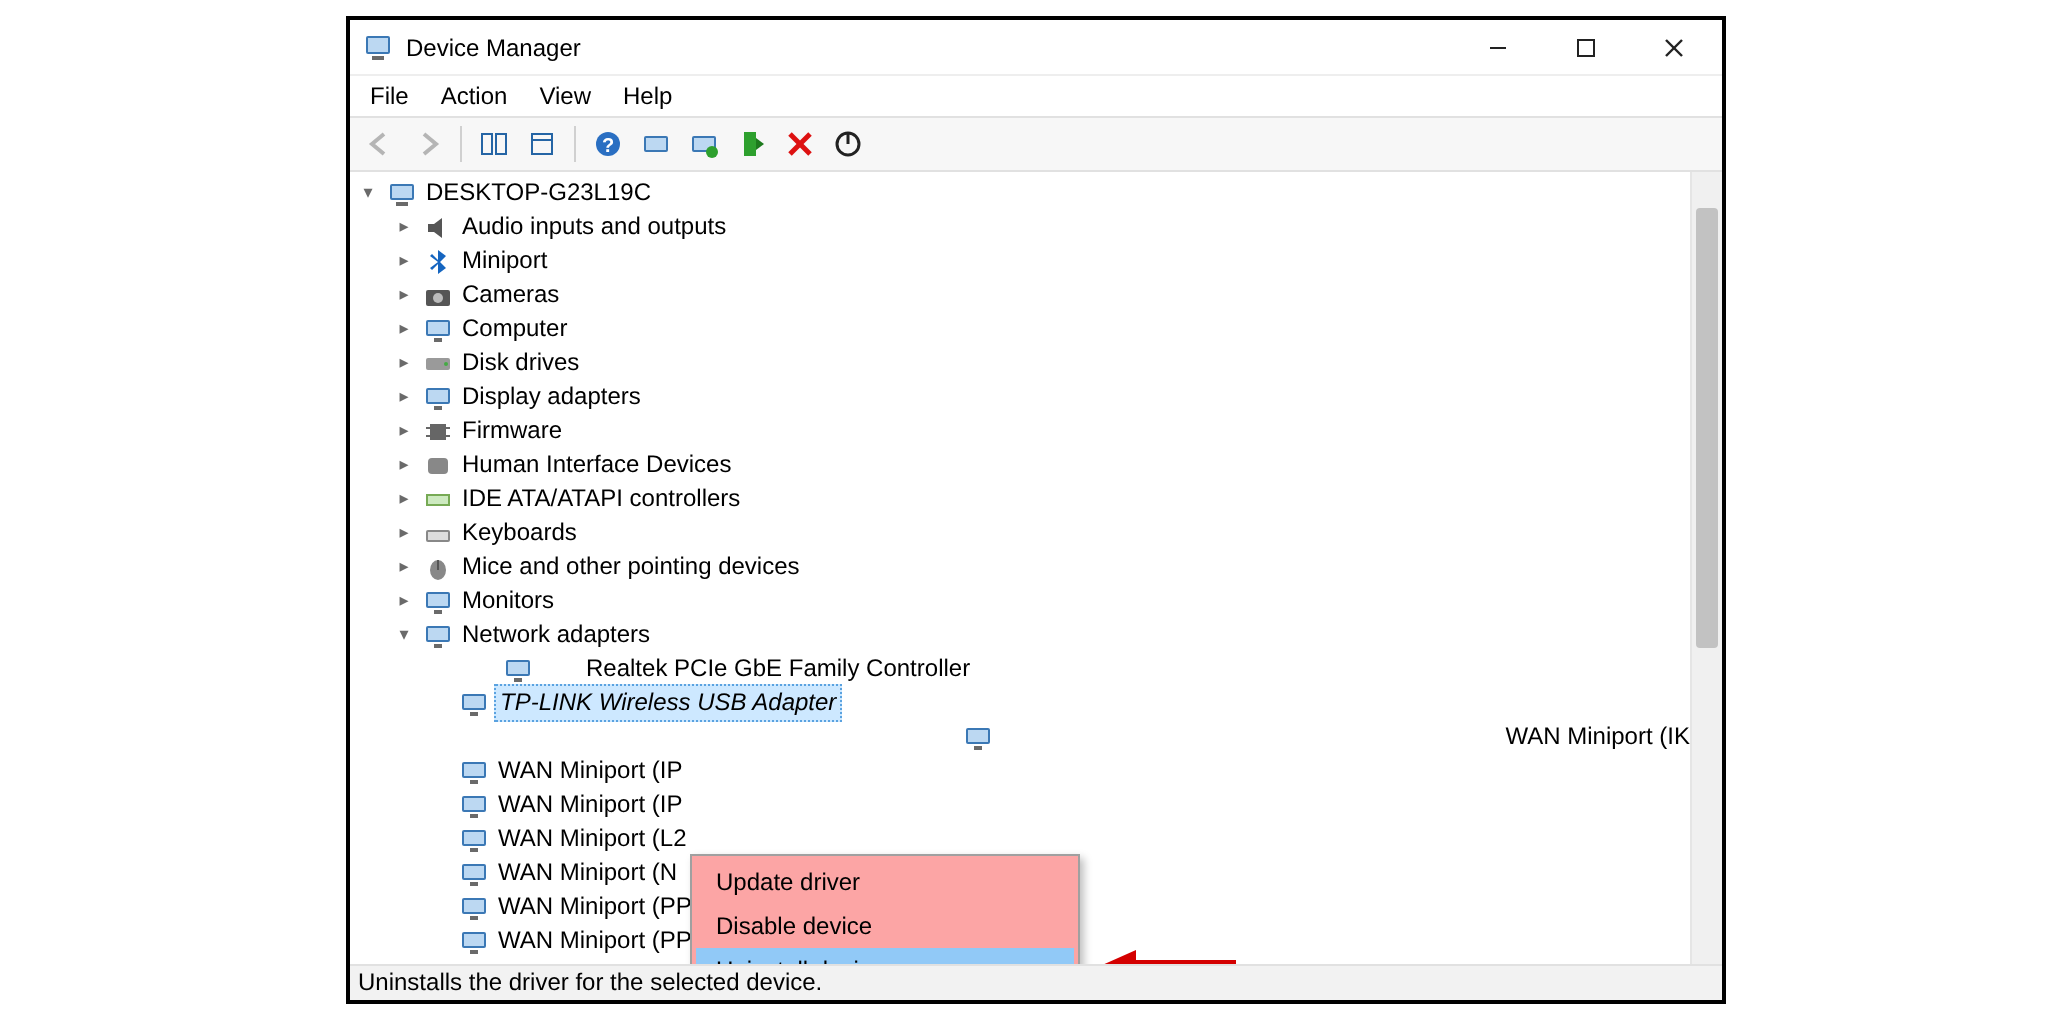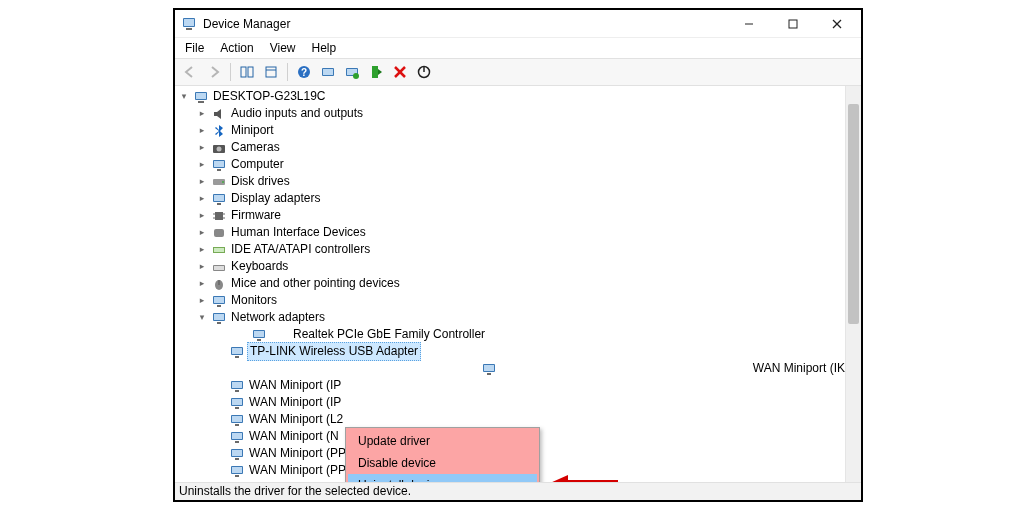--- a/index.html
+++ b/index.html
@@ -424,21 +424,21 @@
           <span class="chevron"></span>
           <span class="node-icon">
             <svg width="14" height="14">
               <rect x="1" y="2" width="12" height="8" rx="1" fill="#3b78b5"></rect>
               <rect x="2" y="3" width="10" height="6" fill="#bcd8f2"></rect>
               <rect x="5" y="11" width="4" height="2" fill="#6a6a6a"></rect>
             </svg>
           </span>
           <span class="label">Realtek PCIe GbE Family Controller</span>
         </div>
-        <div class="node selected" style="padding-left: 36px;">
+        <div class="node selected" style="padding-left: 36px; font-style: italic;">
           <span class="chevron"></span>
           <span class="node-icon">
             <svg width="14" height="14">
               <rect x="1" y="2" width="12" height="8" rx="1" fill="#3b78b5"></rect>
               <rect x="2" y="3" width="10" height="6" fill="#bcd8f2"></rect>
               <rect x="5" y="11" width="4" height="2" fill="#6a6a6a"></rect>
             </svg>
           </span>
           <span class="label">TP-LINK Wireless USB Adapter</span>
         </div>

